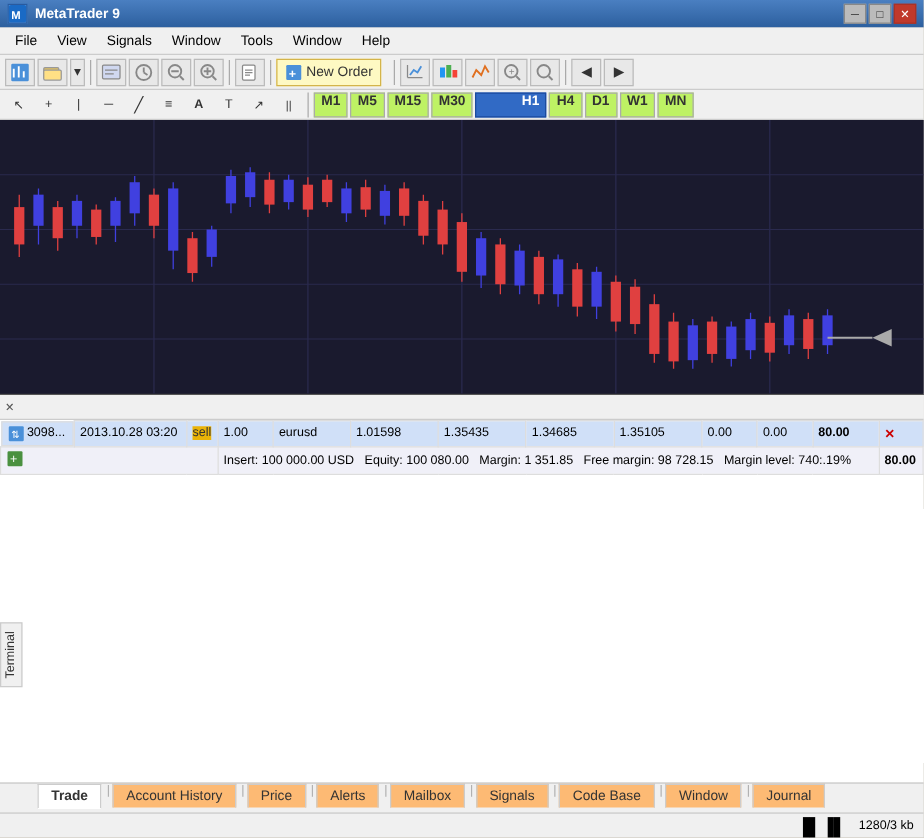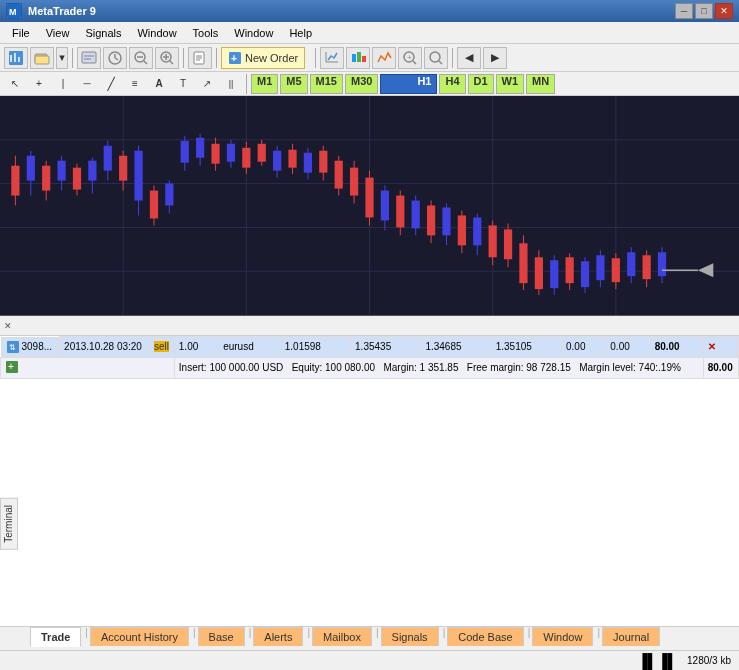--- a/index.html
+++ b/index.html
@@ -552,21 +552,21 @@
         </tbody>
       </table>
     </div>
   </div>
 
   <div class="bottom-tabs">
     <div class="tab-item active">Trade</div>
     <span class="tab-sep">|</span>
     <div class="tab-item">Account History</div>
     <span class="tab-sep">|</span>
-    <div class="tab-item">Base</div>
+    <div class="tab-item">Price</div>
     <span class="tab-sep">|</span>
     <div class="tab-item">Alerts</div>
     <span class="tab-sep">|</span>
     <div class="tab-item">Mailbox</div>
     <span class="tab-sep">|</span>
     <div class="tab-item">Signals</div>
     <span class="tab-sep">|</span>
     <div class="tab-item">Code Base</div>
     <span class="tab-sep">|</span>
     <div class="tab-item">Window</div>

